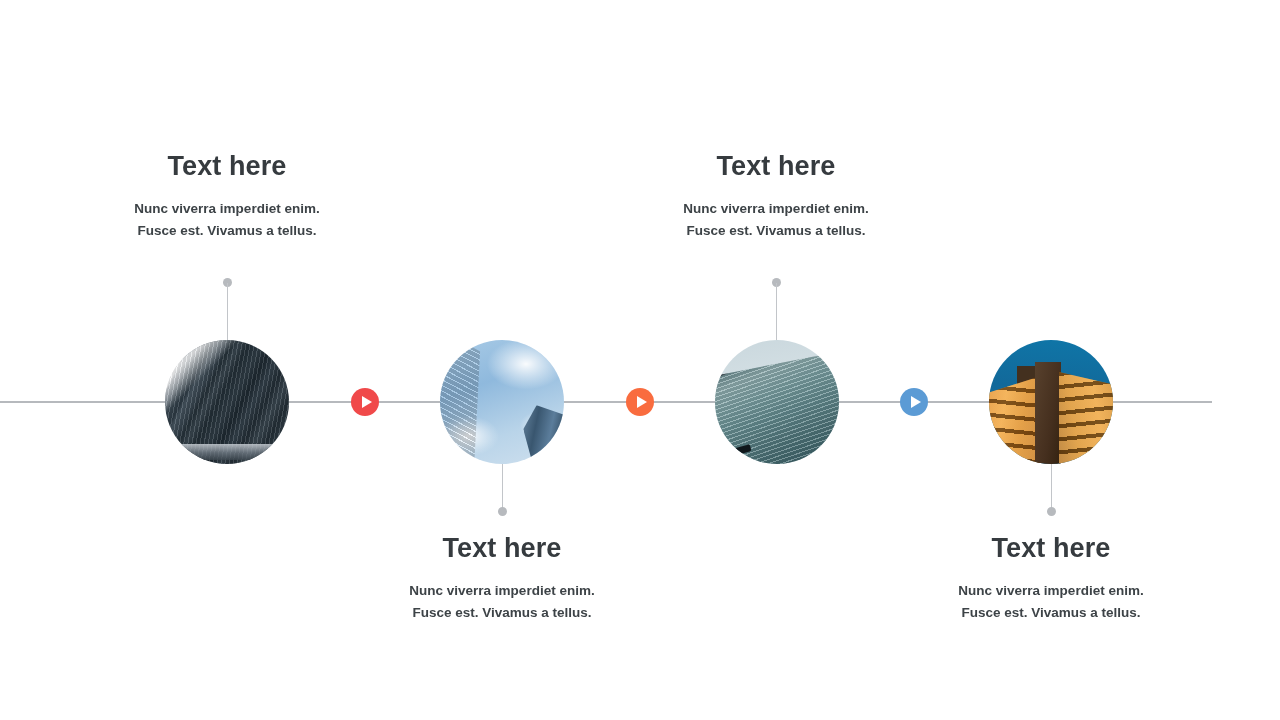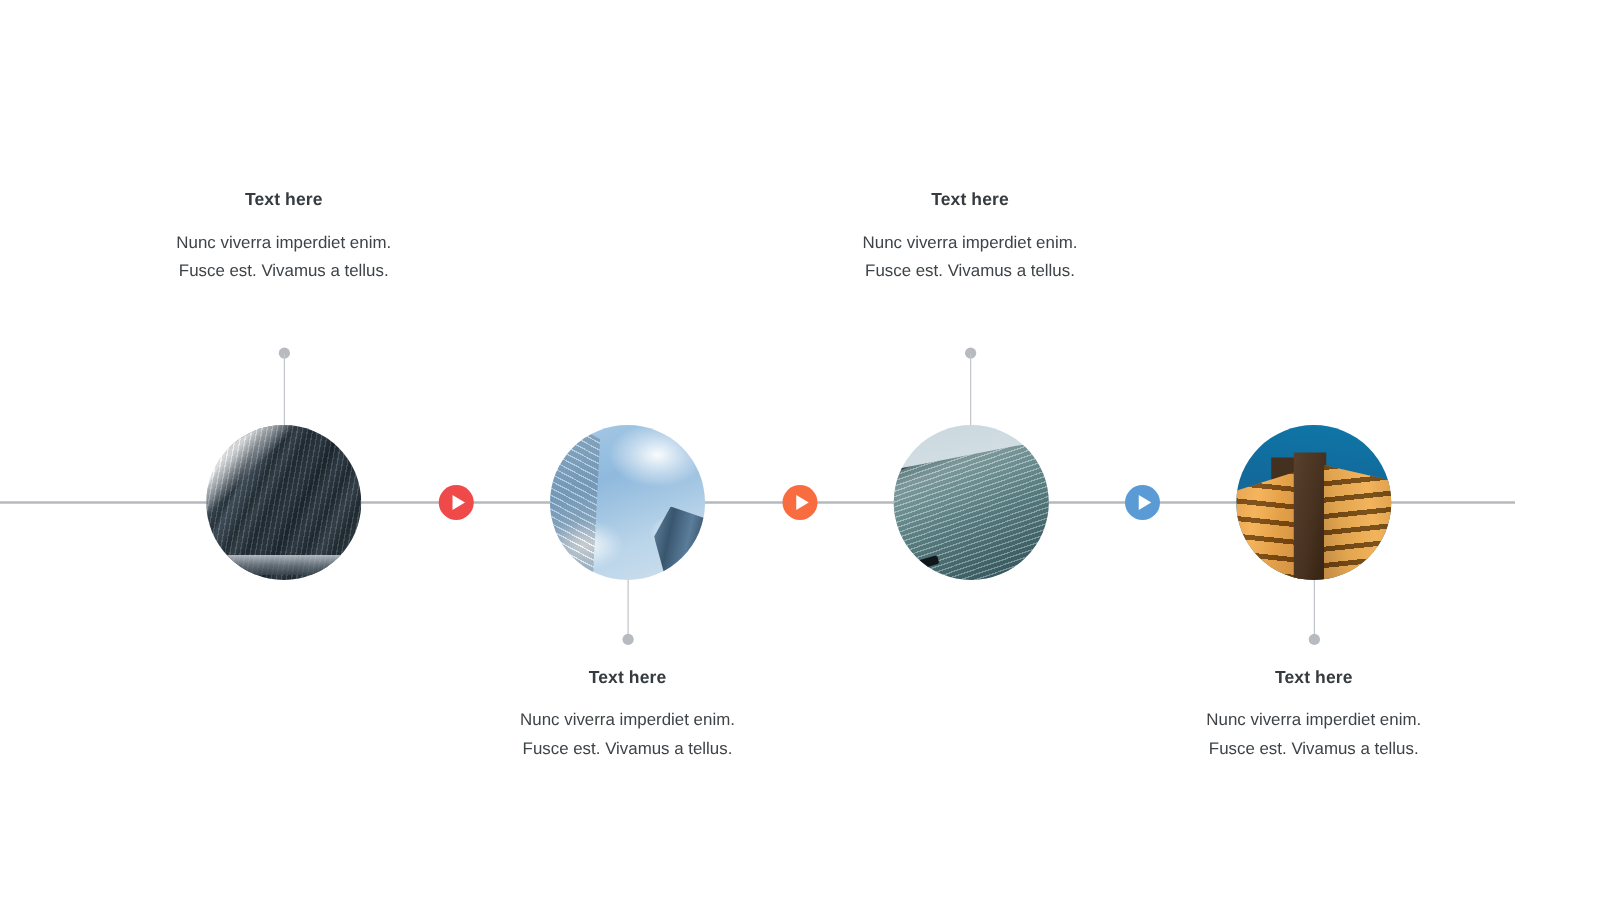--- a/index.html
+++ b/index.html
@@ -253,36 +253,37 @@
     margin-left: 3px;
   }
 
   
   .textblock {
     position: absolute;
     width: 320px;
     text-align: center;
   }
   .tb-title {
-    font-size: 14px;
+    font-size: 27px;
     font-weight: bold;
     color: #363b3f;
     letter-spacing: 0.1px;
     margin: 0;
     line-height: 1.1;
   }
   .tb-body {
     font-size: 13.5px;
     color: #3d4347;
     line-height: 1.65;
     margin: 0;
     padding-top: 16px;
   }
   .tb-body .ln {
     display: block;
+    font-weight: bold;
   }
 </style>
 </head>
 <body>
 
 <div id="slide">
 
   <div class="baseline"></div>
 
   <div class="textblock" style="left:67px; top:152px;">

